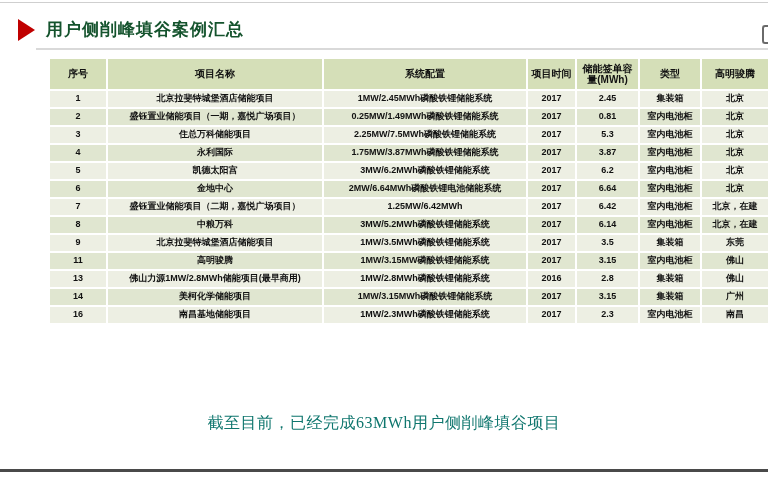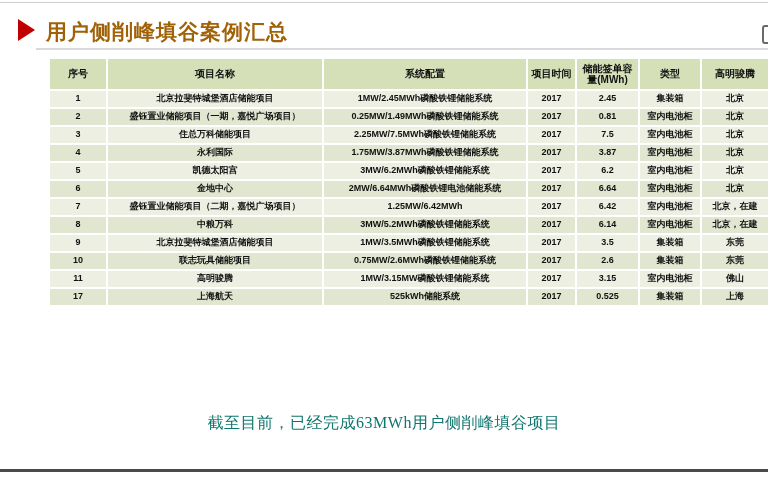--- a/index.html
+++ b/index.html
@@ -14,21 +14,21 @@
 
   
   .title-arrow{
     position:absolute;left:18px;top:19px;width:0;height:0;
     border-left:17px solid #c00000;
     border-top:11px solid transparent;
     border-bottom:11px solid transparent;
   }
   .page-title{
     position:absolute;left:46px;top:18px;
-    font-size:21px;font-weight:700;color:#a16207;letter-spacing:1px;
+    font-size:17px;font-weight:700;color:#14532d;letter-spacing:1px;
     white-space:nowrap;
   }
   .title-underline{position:absolute;left:36px;top:48px;width:732px;height:2px;background:#d9d9d9;}
   .corner-fragment{
     position:absolute;right:-2px;top:25px;width:6px;height:15px;
     border:2px solid #6a6a6a;border-right:none;border-radius:3px 0 0 3px;
     background:#fff;
   }
 
   
@@ -106,21 +106,21 @@
         <td>2017</td>
         <td>0.81</td>
         <td>室内电池柜</td>
         <td>北京</td>
       </tr>
       <tr>
         <td>3</td>
         <td>住总万科储能项目</td>
         <td>2.25MW/7.5MWh磷酸铁锂储能系统</td>
         <td>2017</td>
-        <td>7.5</td>
+        <td>5.3</td>
         <td>室内电池柜</td>
         <td>北京</td>
       </tr>
       <tr>
         <td>4</td>
         <td>永利国际</td>
         <td>1.75MW/3.87MWh磷酸铁锂储能系统</td>
         <td>2017</td>
         <td>3.87</td>
         <td>室内电池柜</td>
@@ -165,44 +165,53 @@
       <tr>
         <td>9</td>
         <td>北京拉斐特城堡酒店储能项目</td>
         <td>1MW/3.5MWh磷酸铁锂储能系统</td>
         <td>2017</td>
         <td>3.5</td>
         <td>集装箱</td>
         <td>东莞</td>
       </tr>
       <tr>
-        <td>10</td>
-        <td>联志玩具储能项目</td>
-        <td>0.75MW/2.6MWh磷酸铁锂储能系统</td>
-        <td>2017</td>
-        <td>2.6</td>
-        <td>集装箱</td>
-        <td>东莞</td>
-      </tr>
-      <tr>
         <td>11</td>
         <td>高明骏腾</td>
         <td>1MW/3.15MW磷酸铁锂储能系统</td>
         <td>2017</td>
         <td>3.15</td>
         <td>室内电池柜</td>
         <td>佛山</td>
       </tr>
       <tr>
-        <td>17</td>
-        <td>上海航天</td>
-        <td>525kWh储能系统</td>
-        <td>2017</td>
-        <td>0.525</td>
-        <td>集装箱</td>
-        <td>上海</td>
+        <td>13</td>
+        <td>佛山力源1MW/2.8MWh储能项目(最早商用)</td>
+        <td>1MW/2.8MWh磷酸铁锂储能系统</td>
+        <td>2016</td>
+        <td>2.8</td>
+        <td>集装箱</td>
+        <td>佛山</td>
+      </tr>
+      <tr>
+        <td>14</td>
+        <td>美柯化学储能项目</td>
+        <td>1MW/3.15MWh磷酸铁锂储能系统</td>
+        <td>2017</td>
+        <td>3.15</td>
+        <td>集装箱</td>
+        <td>广州</td>
+      </tr>
+      <tr>
+        <td>16</td>
+        <td>南昌基地储能项目</td>
+        <td>1MW/2.3MWh磷酸铁锂储能系统</td>
+        <td>2017</td>
+        <td>2.3</td>
+        <td>室内电池柜</td>
+        <td>南昌</td>
       </tr>
     </tbody>
 </table>
 
 <div class="footer-note">截至目前，已经完成63MWh用户侧削峰填谷项目</div>
 
 <div class="bottom-edge-line"></div>
 
 </body></html>

